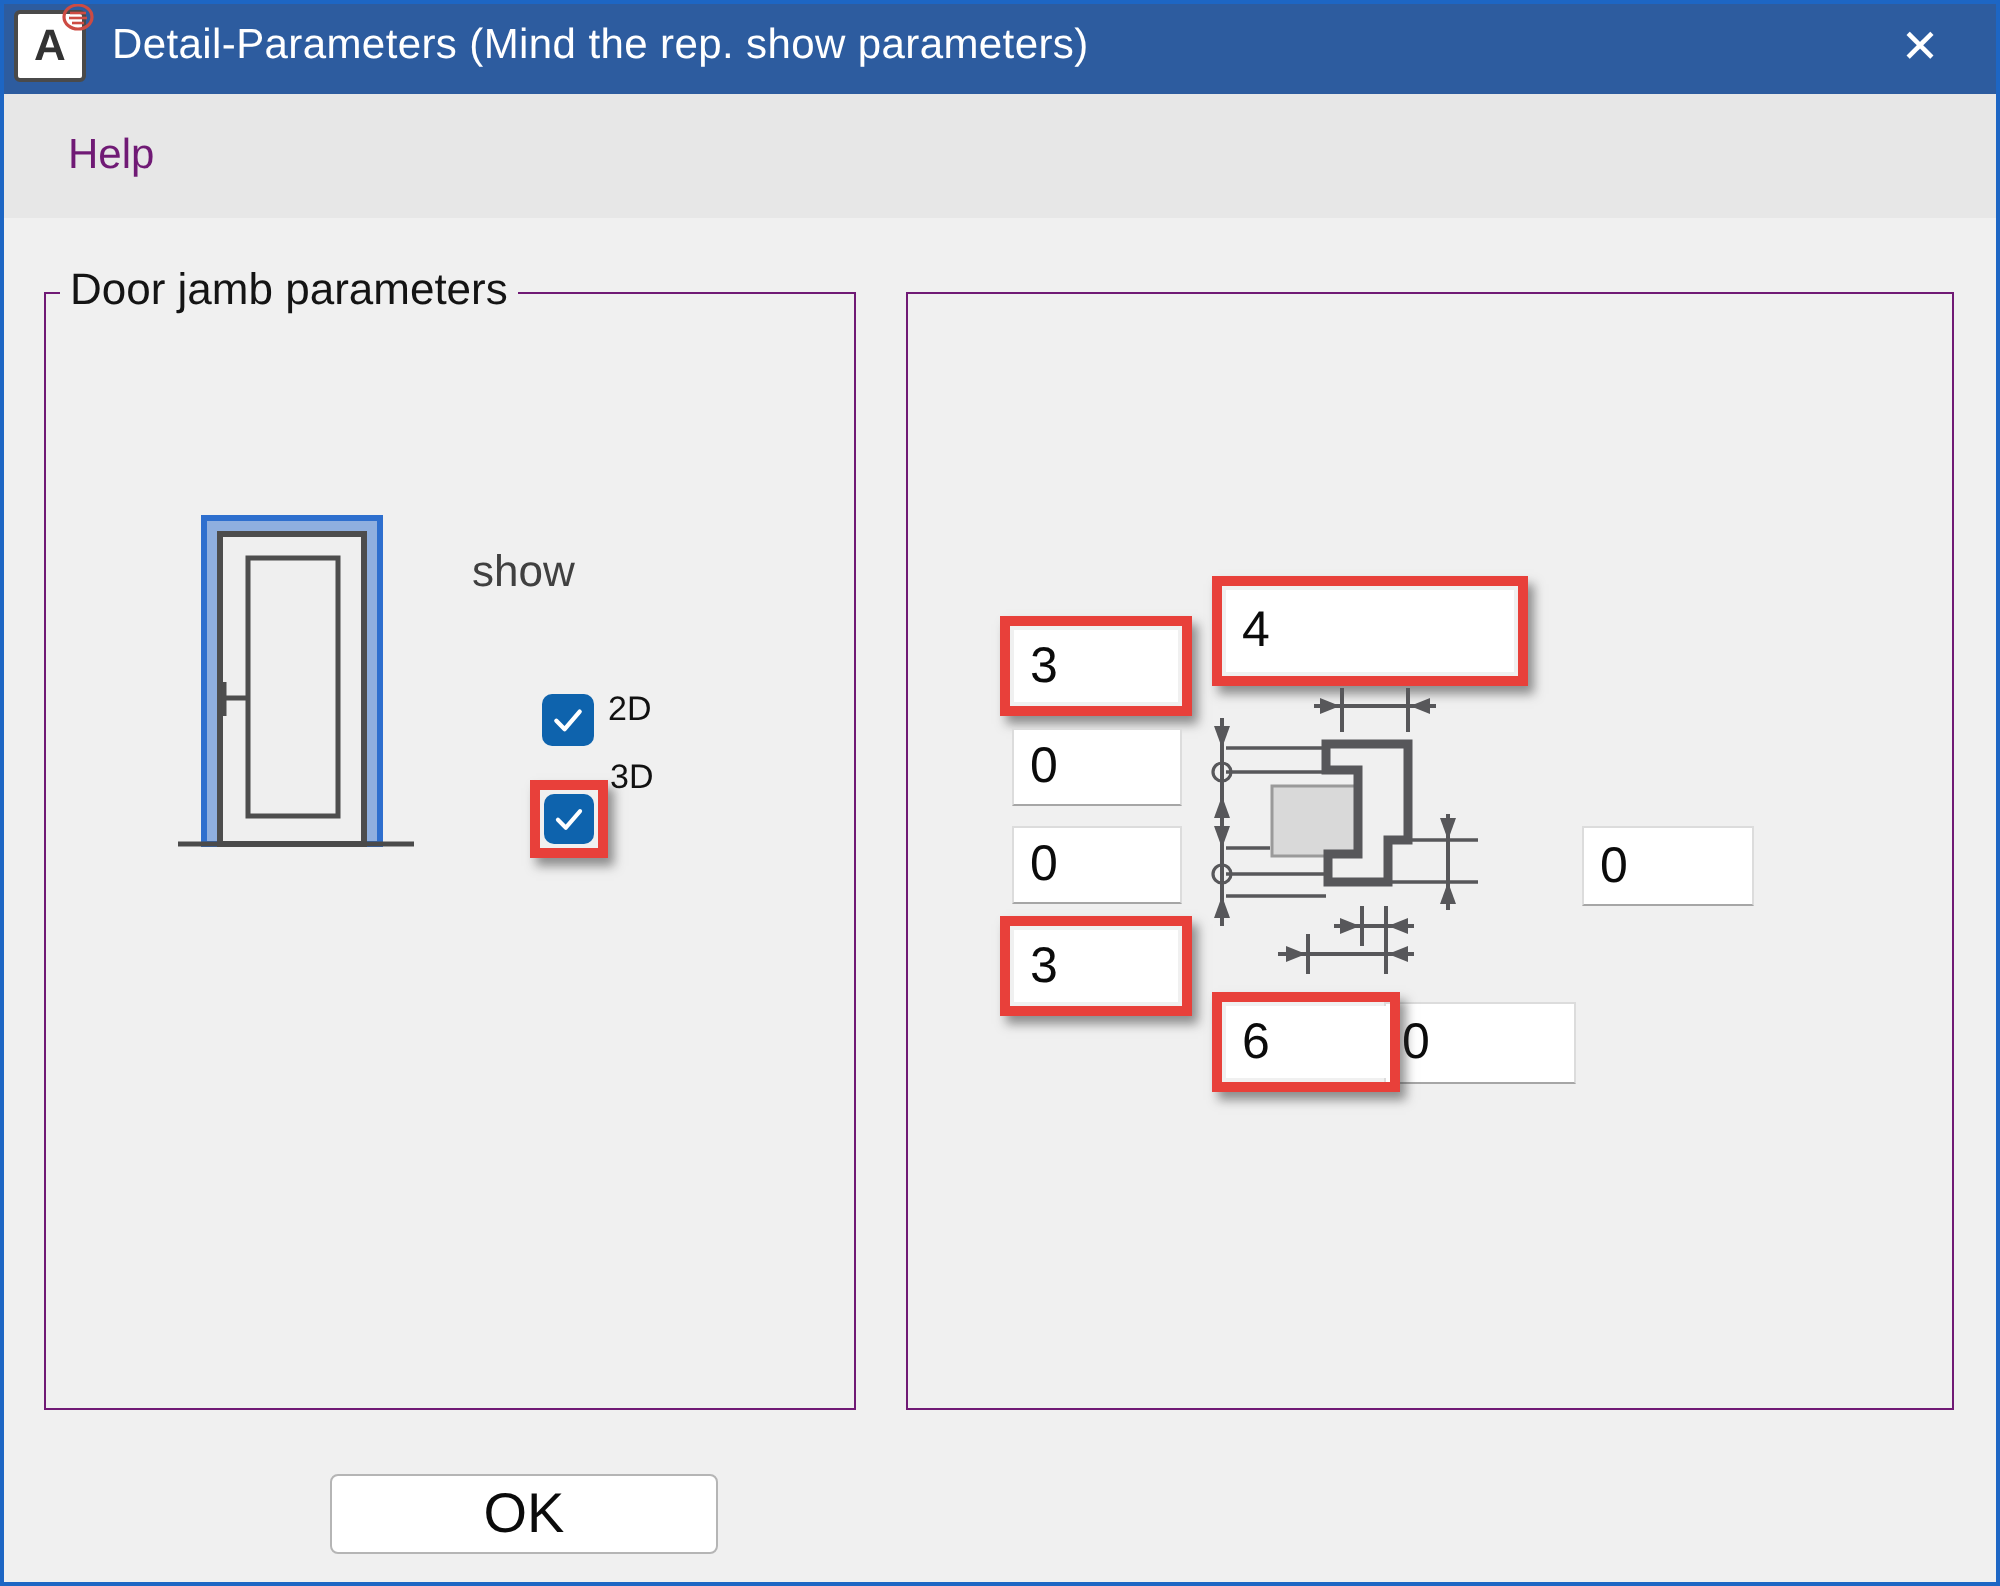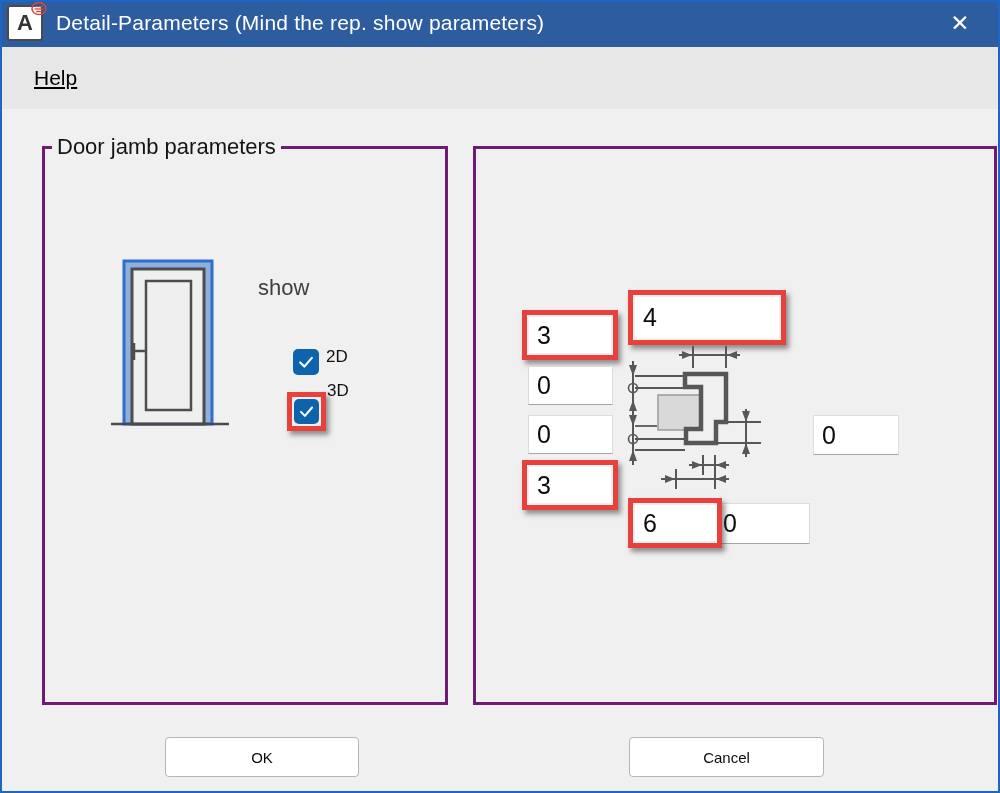--- a/index.html
+++ b/index.html
@@ -10,36 +10,36 @@
   *{box-sizing:border-box; margin:0; padding:0;}
   body{font-family:"Liberation Sans","DejaVu Sans",sans-serif; background:#cfcfcf;}
   .window{position:relative; width:1000px; height:793px; background:var(--body-bg); overflow:hidden;}
   .window-border{position:absolute; inset:0; border:2px solid var(--window-border); pointer-events:none; z-index:60;}
   .titlebar{position:absolute; left:0; top:0; width:1000px; height:47px; background:var(--titlebar); z-index:5;}
   .app-icon{position:absolute; left:7px; top:5px; width:36px; height:36px; background:#fff; border:2px solid #4a4a4a; border-radius:3px; display:flex; align-items:center; justify-content:center; font-size:22px; color:#333; font-weight:600;}
   .app-icon .seal{position:absolute; top:-6px; right:-7px; width:18px; height:15px;}
   .title-text{position:absolute; left:56px; top:0; height:47px; line-height:46px; color:#fff; font-size:21px; letter-spacing:.2px; white-space:nowrap;}
   .close-btn{position:absolute; left:938px; top:4px; width:44px; height:38px; display:flex; align-items:center; justify-content:center; color:#fff; font-size:23px; cursor:pointer;}
   .menubar{position:absolute; left:0; top:47px; width:1000px; height:62px; background:var(--menu-bg);}
-  .menu-item{position:absolute; left:28px; top:0; height:62px; line-height:62px; font-size:21px; color:#000000; padding:0 6px; cursor:pointer;text-decoration:underline;}
-  .groupbox{position:absolute; border:3px solid #701a75; background:var(--body-bg);margin-left:20px;}
+  .menu-item{position:absolute; left:28px; top:0; height:62px; line-height:62px; font-size:21px; color:#701a75; padding:0 6px; cursor:pointer;}
+  .groupbox{position:absolute; border:1px solid #701a75; background:var(--body-bg);}
   .groupbox .legend{position:absolute; top:-15px; left:7px; background:var(--body-bg); padding:0 5px; font-size:22px; color:#141414; white-space:nowrap;}
   .g1{left:22px; top:146px; width:406px; height:559px;}
   .g2{left:453px; top:146px; width:524px; height:559px;}
   .show-label{position:absolute; left:213px; top:126px; font-size:22px; color:#404040;}
   .cb-row-label{position:absolute; font-size:17px; color:#111;}
   .checkbox{width:26px; height:26px; background:var(--checkbox-blue); border-radius:5px; display:flex; align-items:center; justify-content:center;}
   .cb-2d{position:absolute; left:248px; top:200px;}
   .hl{border:5px solid var(--highlight-red); box-shadow:3px 4px 5px rgba(60,60,60,.55); background:transparent;}
   .cb3d-wrap{position:absolute; left:242px; top:243px; padding:2px;}
   .cb-3d{width:25px; height:25px;}
   .field{background:#fff; border:1px solid #dcdcdc; border-bottom:1px solid #a6a6a6; font-size:25px; color:#0b0b0b; padding:0 6px 0 8px; font-family:"Liberation Sans","DejaVu Sans",sans-serif; outline:none;}
   .hl-field-wrap{position:absolute; padding:2px;}
   .hl-field-wrap .field{border:none; width:100%; height:100%;}
-  .btn{position:absolute; background:#fff; border:1px solid #b5b5b5; border-radius:4px; font-size:15px; color:#0b0b0b; display:flex; align-items:center; justify-content:center; cursor:pointer; font-family:"Liberation Sans","DejaVu Sans",sans-serif;}
+  .btn{position:absolute; background:#fff; border:1px solid #b5b5b5; border-radius:4px; font-size:28px; color:#0b0b0b; display:flex; align-items:center; justify-content:center; cursor:pointer; font-family:"Liberation Sans","DejaVu Sans",sans-serif;}
   .ok-btn{left:165px; top:737px; width:194px; height:40px;}
   .cancel-btn{left:629px; top:737px; width:195px; height:40px;}
   svg{display:block;}
 </style>
 </head>
 <body>
 
 <div class="window">
   <div class="window-border"></div>
 
@@ -157,14 +157,13 @@
         <line x1="55" y1="126" x2="55" y2="146" stroke-width="2"></line>
         <line x1="94" y1="126" x2="94" y2="146" stroke-width="2"></line>
         <line x1="40" y1="136" x2="108" y2="136" stroke-width="2"></line>
         <polygon points="54,136 44,132 44,140" fill="var(--drawing-gray)" stroke="none"></polygon>
         <polygon points="95,136 105,132 105,140" fill="var(--drawing-gray)" stroke="none"></polygon>
       </g>
     </svg>
   </div>
 
   <div class="btn ok-btn">OK</div>
-  <div class="btn cancel-btn">Cancel</div>
 </div>
 
 </body></html>

